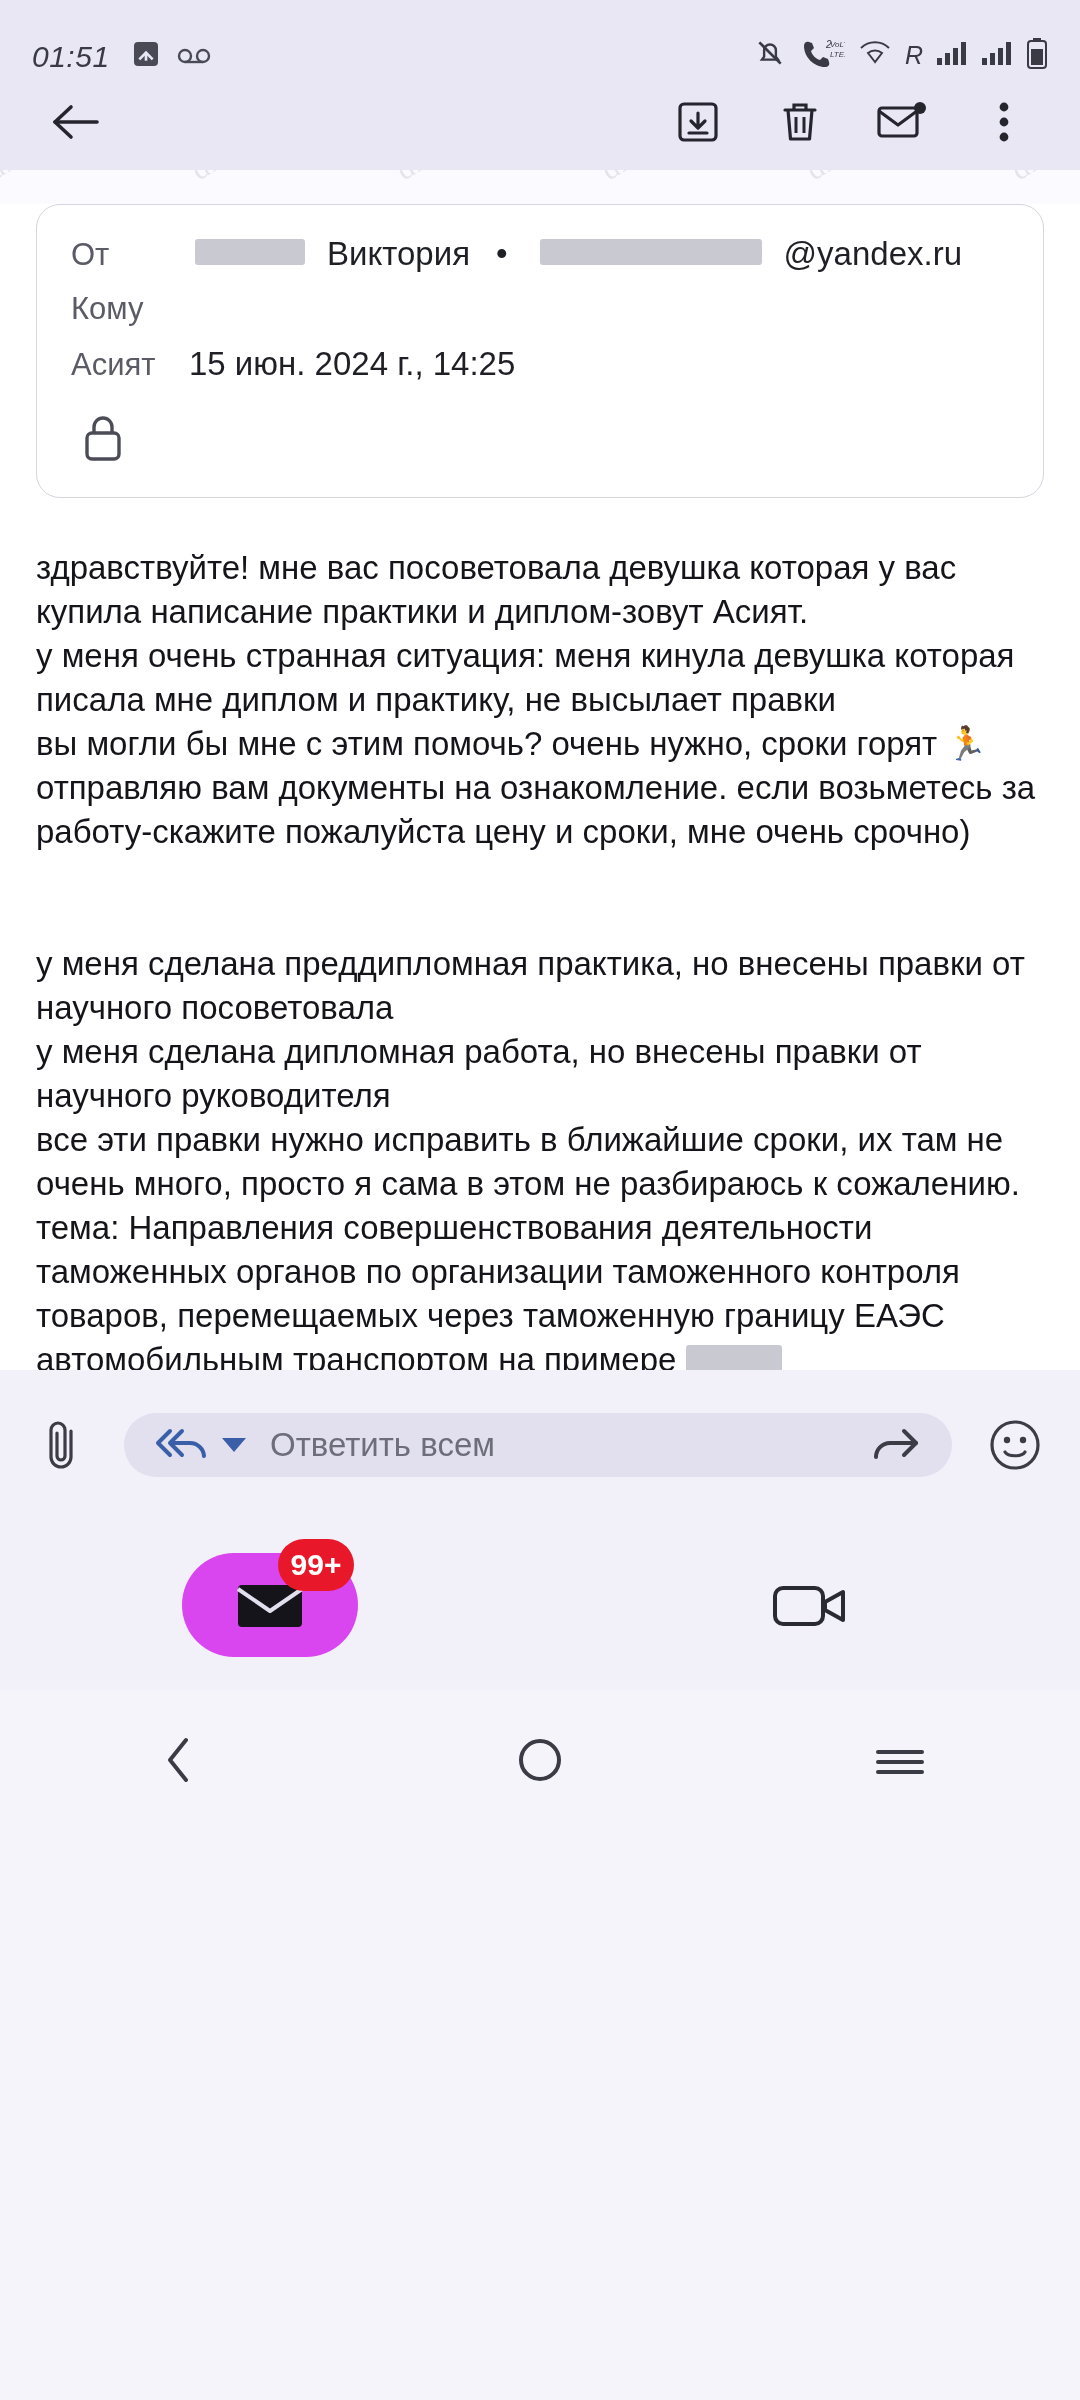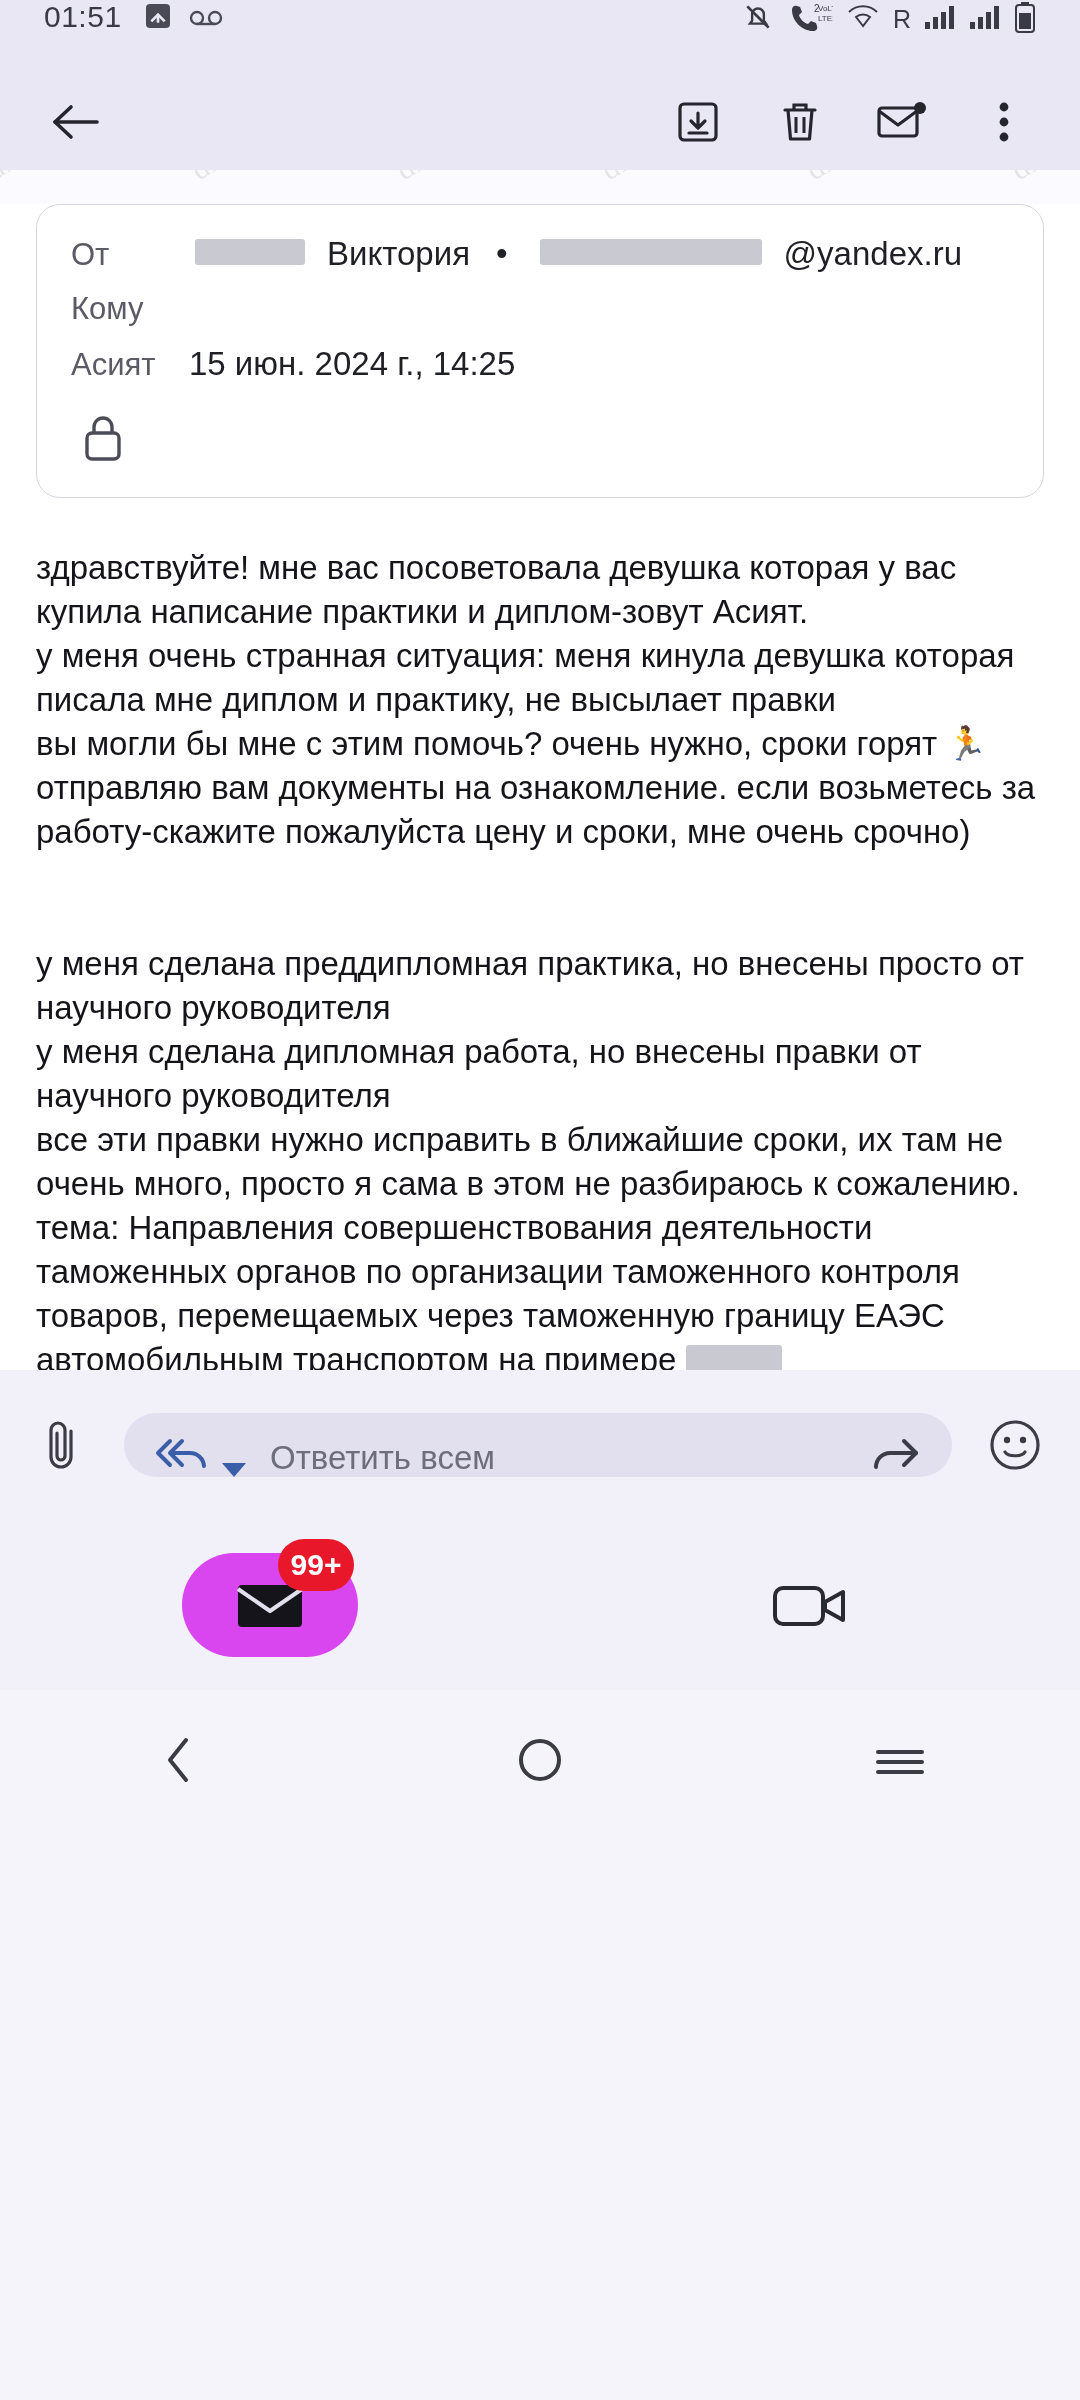--- a/index.html
+++ b/index.html
@@ -34,23 +34,24 @@
     white-space: nowrap;
     letter-spacing: 1px;
   }
 
   
   #statusbar {
     position: relative;
     height: 74px;
     background: #e9e7f4;
     display: flex;
-    align-items: flex-start;
-    padding: 0 44px;
+    align-items: flex-end;
+    padding: 0 32px;
     z-index: 8;
+    font-style: italic;
   }
   #clock {
     font-size: 30px;
     color: #3a3a44;
     letter-spacing: 0.5px;
   }
   .sb-left-icons {
     display: flex;
     align-items: center;
     gap: 14px;
@@ -184,22 +185,22 @@
     padding: 0 26px;
     z-index: 7;
   }
   #reply-field {
     flex: 1;
     height: 64px;
     margin: 0 24px;
     background: #e2e0ef;
     border-radius: 46px;
     display: flex;
-    align-items: flex-end;
-    padding: 0 30px;
+    align-items: center;
+    padding: 13px 30px;
   }
   #reply-placeholder {
     flex: 1;
     font-size: 33px;
     color: #6e6e7a;
     margin-left: 24px;
   }
   .caret-down {
     width: 0; height: 0;
     border-left: 12px solid transparent;
@@ -424,21 +425,21 @@
         </div>
       </div>
     </div>
 
     <div id="body-text">
       <p>здравствуйте!  мне вас посоветовала девушка которая у вас купила написание практики и диплом-зовут Асият.</p>
       <p>у меня очень странная ситуация: меня кинула девушка которая писала мне диплом и практику, не высылает правки</p>
       <p>вы могли бы мне с этим помочь? очень нужно, сроки горят 🏃 отправляю вам документы на ознакомление. если возьметесь за работу-скажите пожалуйста цену и сроки, мне очень срочно)</p>
       <div class="blank"></div>
       <div class="blank"></div>
-      <p>у меня сделана преддипломная практика, но внесены просто от научного руководителя</p>
+      <p>у меня сделана преддипломная практика, но внесены правки от научного посоветовала</p>
       <p>у меня сделана дипломная работа, но внесены правки от научного руководителя</p>
       <p>
         <span>все эти правки нужно исправить в ближайшие сроки, их там не очень много, просто я сама в этом не разбираюсь к сожалению. тема: Направления совершенствования деятельности таможенных органов по организации таможенного контроля товаров, перемещаемых через таможенную границу ЕАЭС автомобильным транспортом на примере</span>
         <span class="redact-block" style="width:96px"></span>
       </p>
       <p>
         <span class="redact-block" style="width:310px"></span>
       </p>
     </div>
   </div>

